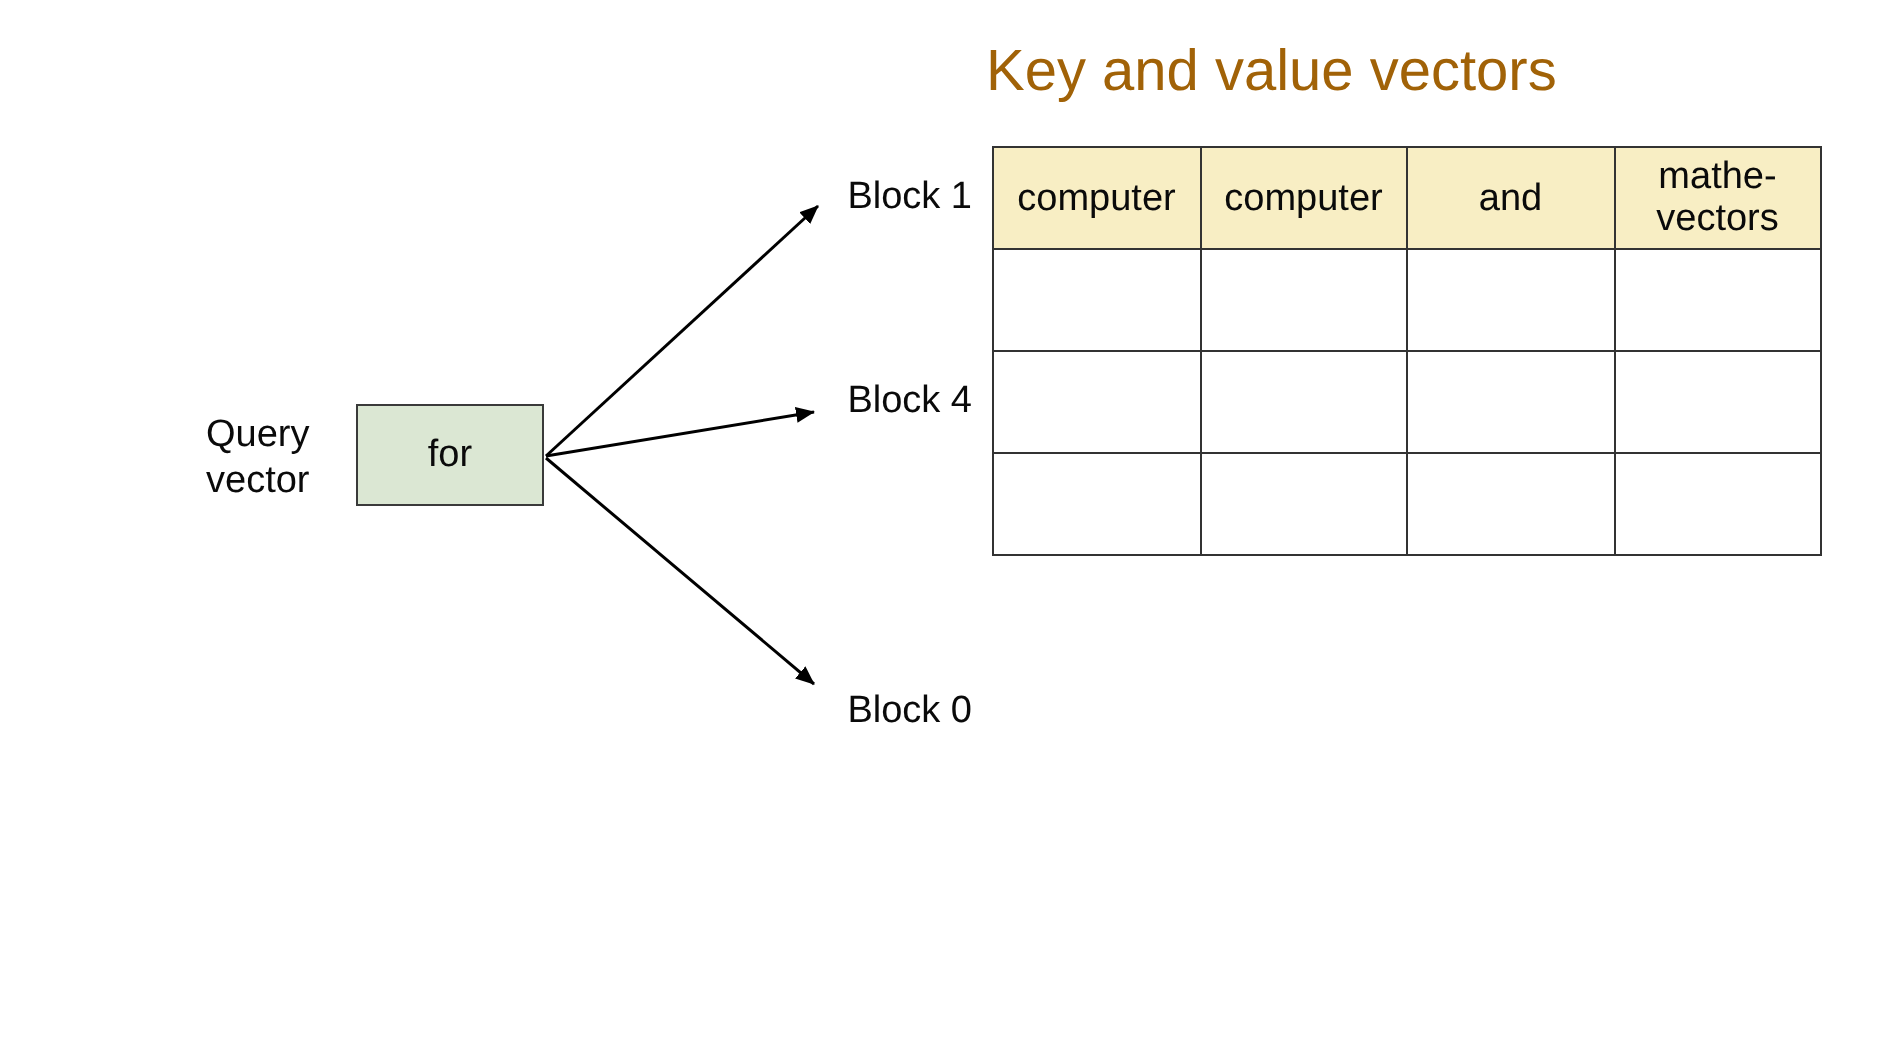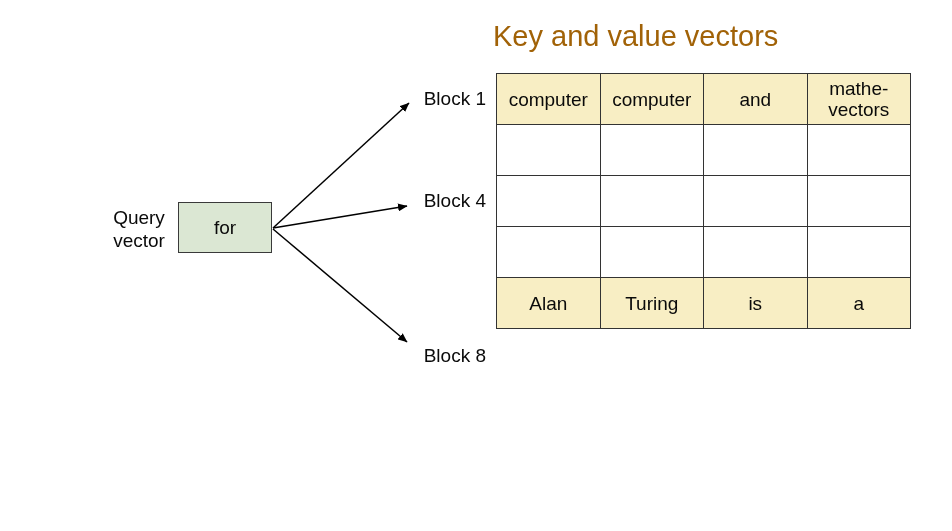--- a/index.html
+++ b/index.html
@@ -38,21 +38,21 @@
     height: 531px;
     pointer-events: none;
   }
   .query-label {
     position: absolute;
     left: 103px;
     top: 206px;
     width: 72px;
     font-size: 19px;
     line-height: 23px;
-    text-align: center;
+    text-align: left;
     color: #0a0a0a;
   }
   .query-box {
     position: absolute;
     left: 178px;
     top: 202px;
     width: 94px;
     height: 51px;
     background: var(--green);
     border: 1.5px solid #3a3a3a;
@@ -114,21 +114,21 @@
   </svg>
 
   <div class="query-label">Query vector</div>
 
   <div class="query-box">
     <span>for</span>
   </div>
 
   <div class="block-label" style="top:87px">Block 1</div>
   <div class="block-label" style="top:189px">Block 4</div>
-  <div class="block-label" style="top:344px">Block 8</div>
+  <div class="block-label" style="top:344px">Block 0</div>
 
   <table class="kv">
     <tbody>
         <tr>
           <td class="hl">computer</td>
           <td class="hl">computer</td>
           <td class="hl">and</td>
           <td class="hl">mathe-
 vectors</td>
         </tr>
@@ -143,22 +143,16 @@
           <td></td>
           <td></td>
           <td></td>
         </tr>
         <tr>
           <td></td>
           <td></td>
           <td></td>
           <td></td>
         </tr>
-        <tr>
-          <td class="hl">Alan</td>
-          <td class="hl">Turing</td>
-          <td class="hl">is</td>
-          <td class="hl">a</td>
-        </tr>
       </tbody>
   </table>
 
 </div>
 
 </body></html>

